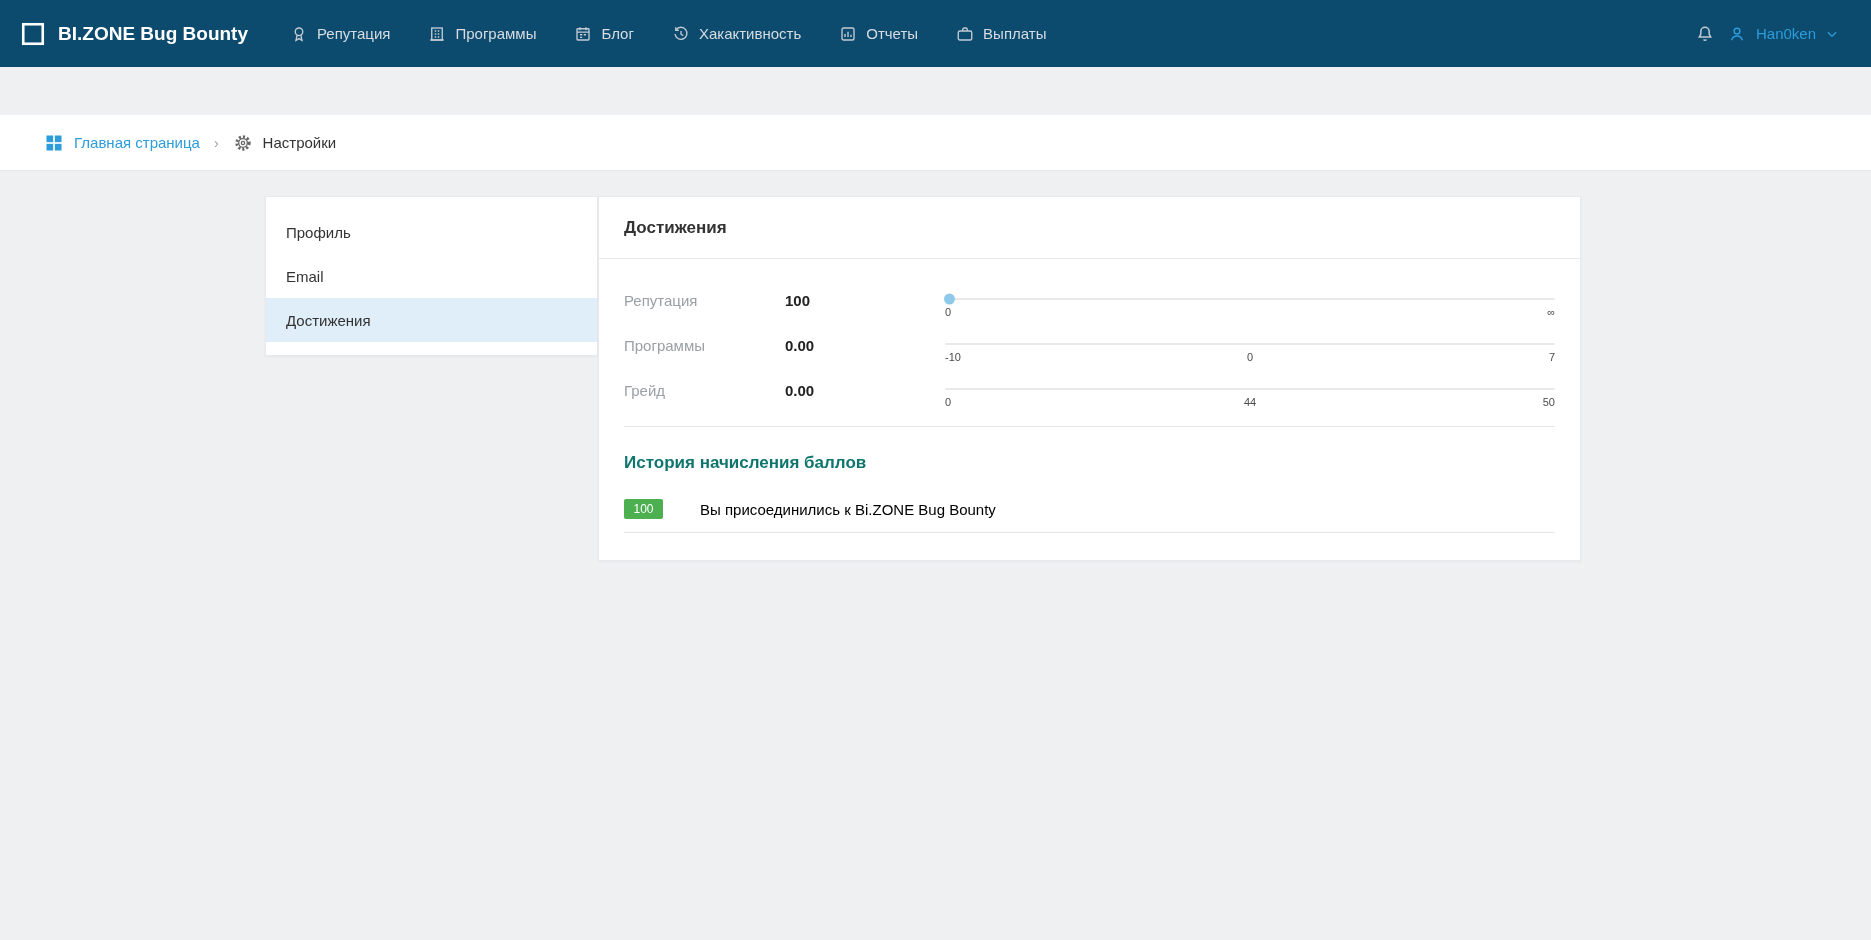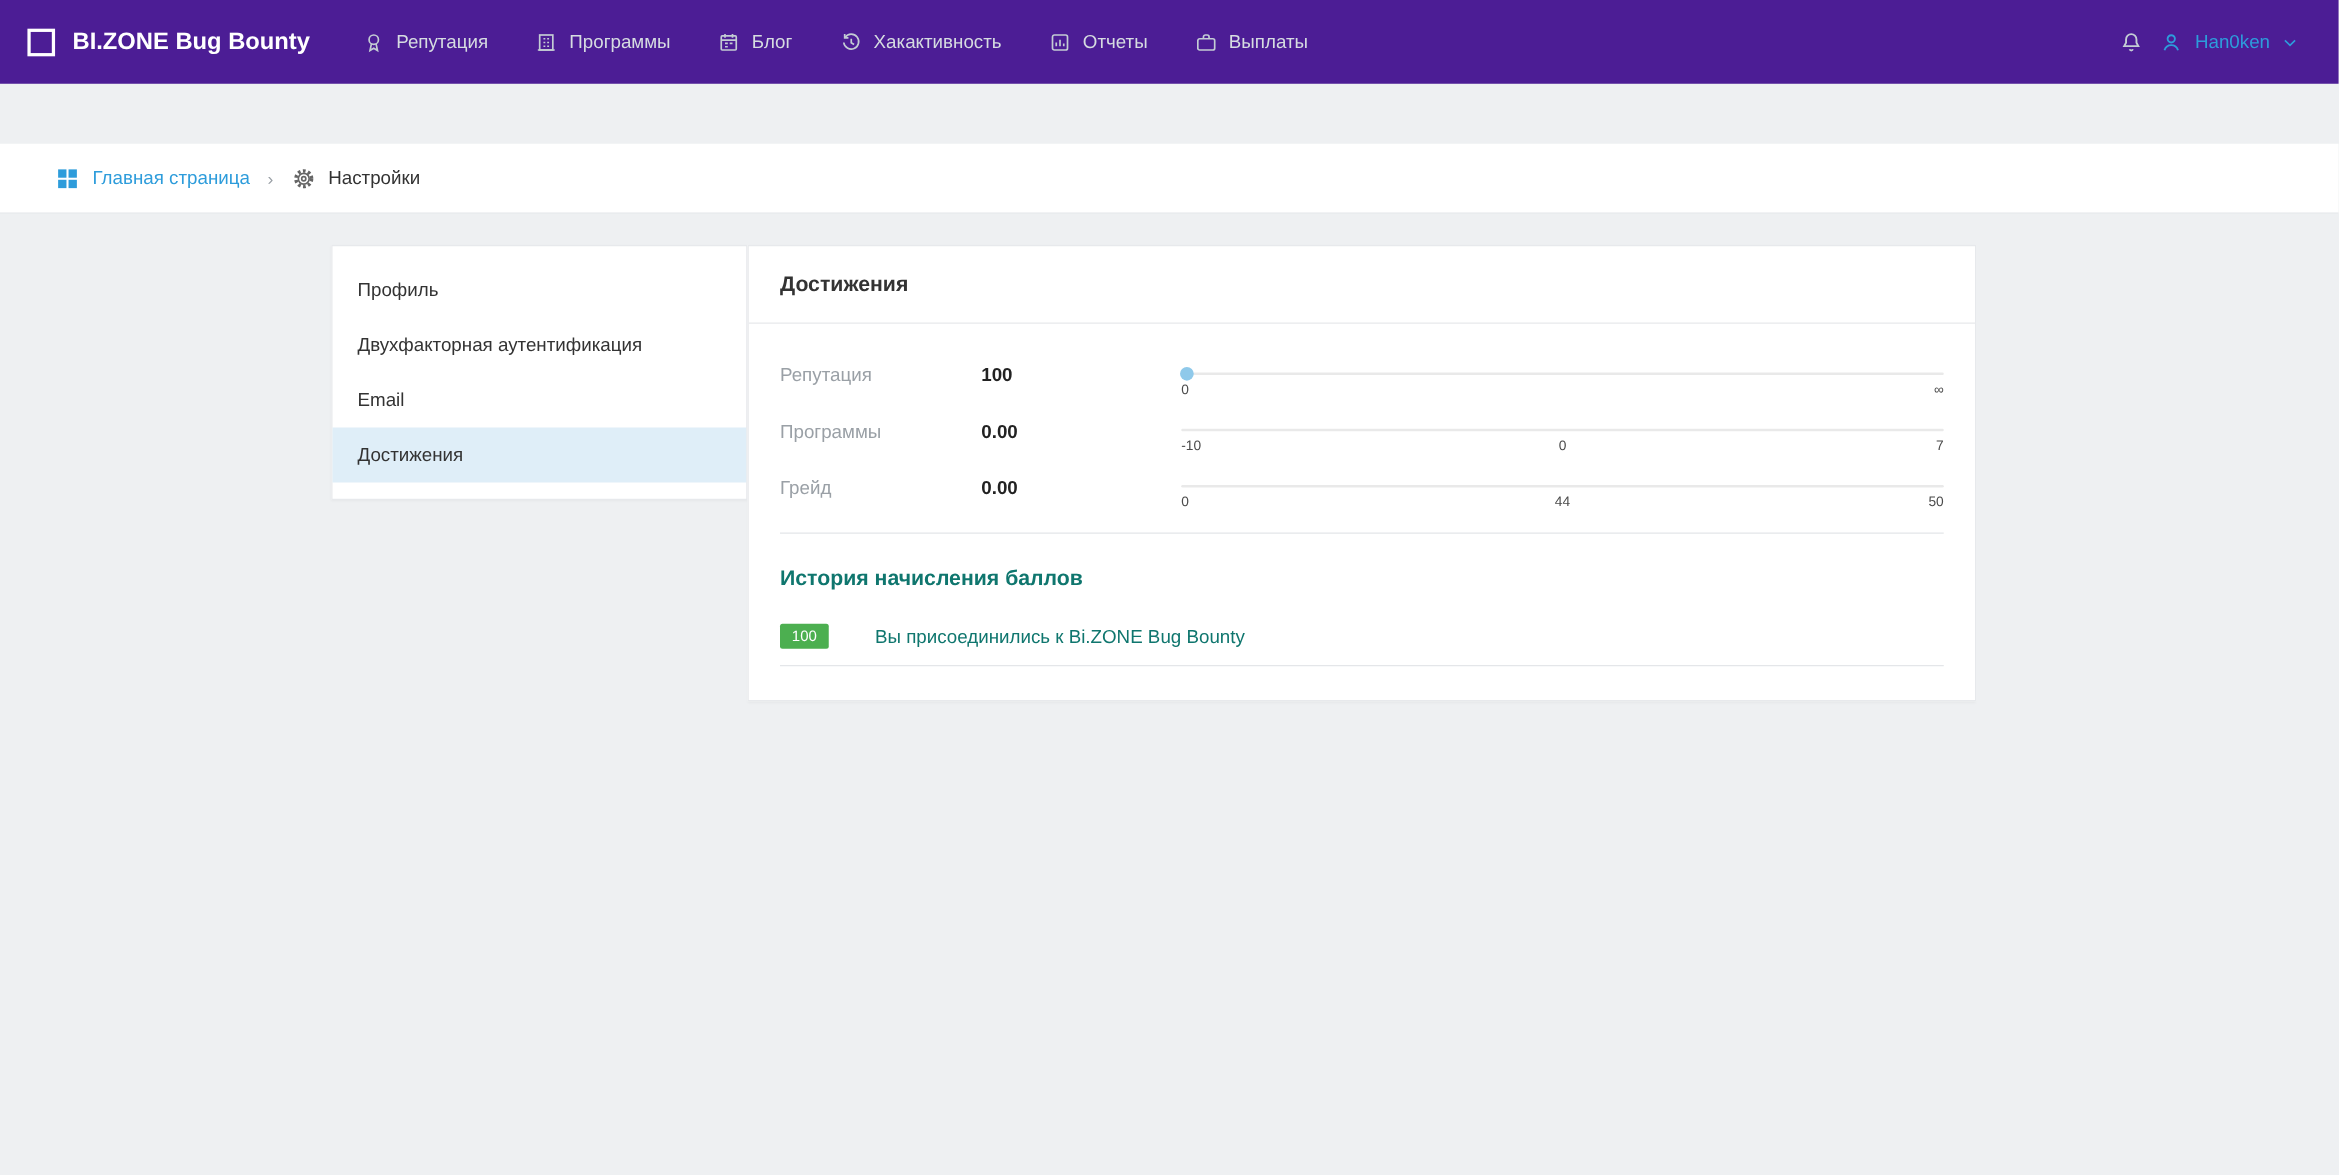--- a/index.html
+++ b/index.html
@@ -7,21 +7,21 @@
   body {
     font-family:"Liberation Sans", sans-serif;
     background:#eef0f2;
     overflow:hidden;
     color:#333;
   }
 
   
   .topnav {
     height:67px;
-    background:#4c1d95;
+    background:#0c4a6e;
     display:flex;
     align-items:center;
     padding:0 32px 0 20px;
   }
   .brand {
     display:flex; align-items:center; gap:12px;
     color:#fff; font-size:19px; font-weight:700;
     cursor:pointer; white-space:nowrap;
   }
   .nav-menu { display:flex; align-items:center; gap:38px; margin-left:42px; }
@@ -91,21 +91,21 @@
   .history-entry {
     margin:26px 25px 0 25px; display:flex; align-items:center;
     padding-bottom:13px; border-bottom:1px solid #e4e6e9;
   }
   .points-badge {
     min-width:39px; height:20px; padding:0 6px;
     background:#4caf50; color:#fff; font-size:12px;
     display:flex; align-items:center; justify-content:center;
     border-radius:2px;
   }
-  .history-text { margin-left:37px; font-size:15px; color:#0f766e; }
+  .history-text { margin-left:37px; font-size:15px; color:#000000; }
 
   svg { display:block; }
 </style>
 </head>
 <body>
 
 <header class="topnav">
   <div class="brand">
     <span>
       <svg width="26" height="26" viewBox="0 0 24 24" fill="none" stroke="#fff" stroke-width="2.4">
@@ -220,23 +220,20 @@
     </span>
     <span>Настройки</span>
   </div>
 </div>
 
 <div class="content">
 
   <aside class="card settings-nav">
     <div class="settings-item">
         <span>Профиль</span>
-      </div>
-    <div class="settings-item">
-        <span>Двухфакторная аутентификация</span>
       </div>
     <div class="settings-item">
         <span>Email</span>
       </div>
     <div class="settings-item active">
         <span>Достижения</span>
       </div>
   </aside>
 
   <section class="card main-card">

